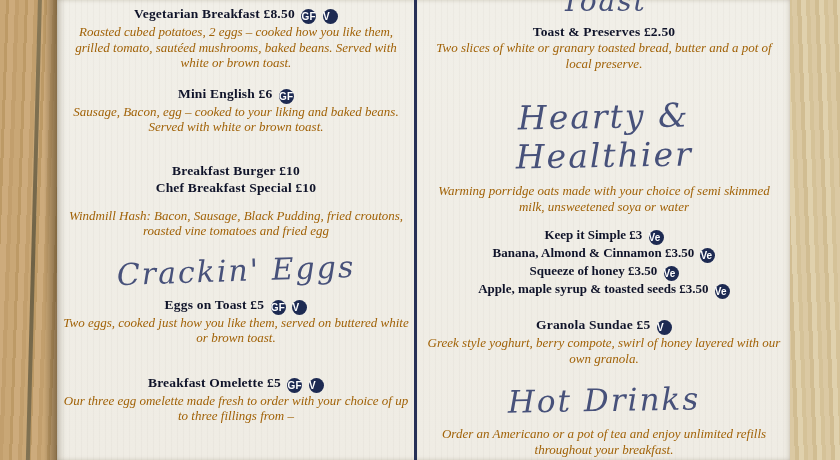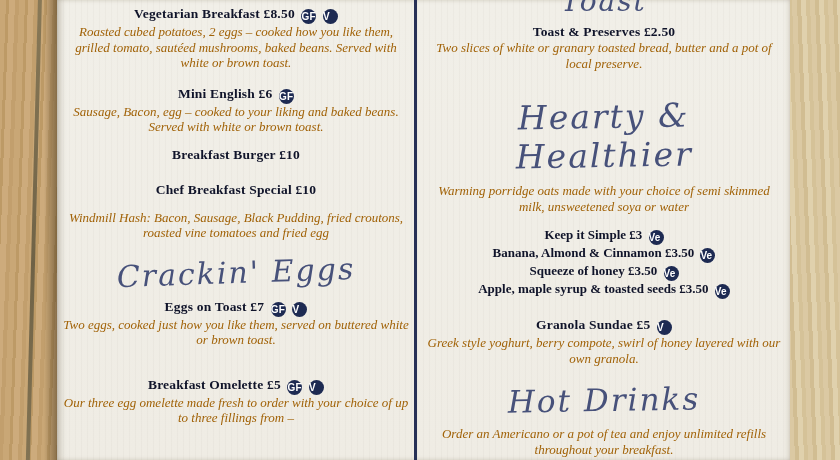--- a/index.html
+++ b/index.html
@@ -36,21 +36,21 @@
     font-family:"Liberation Sans","DejaVu Sans",sans-serif;font-size:10px;font-weight:bold;line-height:15px;
     text-align:left;vertical-align:-2px;margin-left:3px;}
 
   .script{font-style:italic;color:#47517a;font-family:"DejaVu Serif",serif;letter-spacing:2px;}
   .script-crackin{font-size:30px;margin:14px 0 6px 0;transform:rotate(-2deg);}
   .script-toast{font-size:28px;margin-top:-15px;height:26px;overflow:hidden;}
   .script-hearty{font-size:33px;margin:26px 0 8px 0;transform:rotate(-1deg);}
   .script-hot{font-size:31px;margin:16px 0 8px 0;transform:rotate(-1deg);}
 
   .mt1{margin-top:5px;}
-  .gap-a{margin-top:14px;} .gap-b{margin-top:11px;} .gap-c{margin-top:18px;}
+  .gap-a{margin-top:14px;} .gap-b{margin-top:27px;} .gap-c{}
   .gap-d{margin-top:12px;text-align:center;} .gap-e{margin-top:8px;} .gap-f{margin-top:28px;}
   .gap-g{margin-top:13px;} .gap-h{margin-top:17px;}
 
   .opt-line{font-weight:bold;font-size:13px;line-height:15.5px;color:#10142a;}
 </style>
 </head>
 <body>
 
 <div class="scene">
   <div class="wood-left">
@@ -90,21 +90,21 @@
       <div class="item-title">
         <span>Chef Breakfast Special £10</span>
       </div>
       <div class="item-desc gap-d">Windmill Hash: Bacon, Sausage, Black Pudding, fried croutons, roasted vine tomatoes and fried egg</div>
     </div>
 
     <div class="script script-crackin">Crackin' Eggs</div>
 
     <div class="gap-e">
       <div class="item-title">
-        <span>Eggs on Toast  £7</span>
+        <span>Eggs on Toast  £5</span>
         <span class="badge">GF</span>
         <span class="badge">V</span>
       </div>
       <div class="item-desc">Two eggs, cooked just how you like them, served on buttered white or brown toast.</div>
     </div>
 
     <div class="gap-f">
       <div class="item-title">
         <span>Breakfast Omelette £5</span>
         <span class="badge">GF</span>

